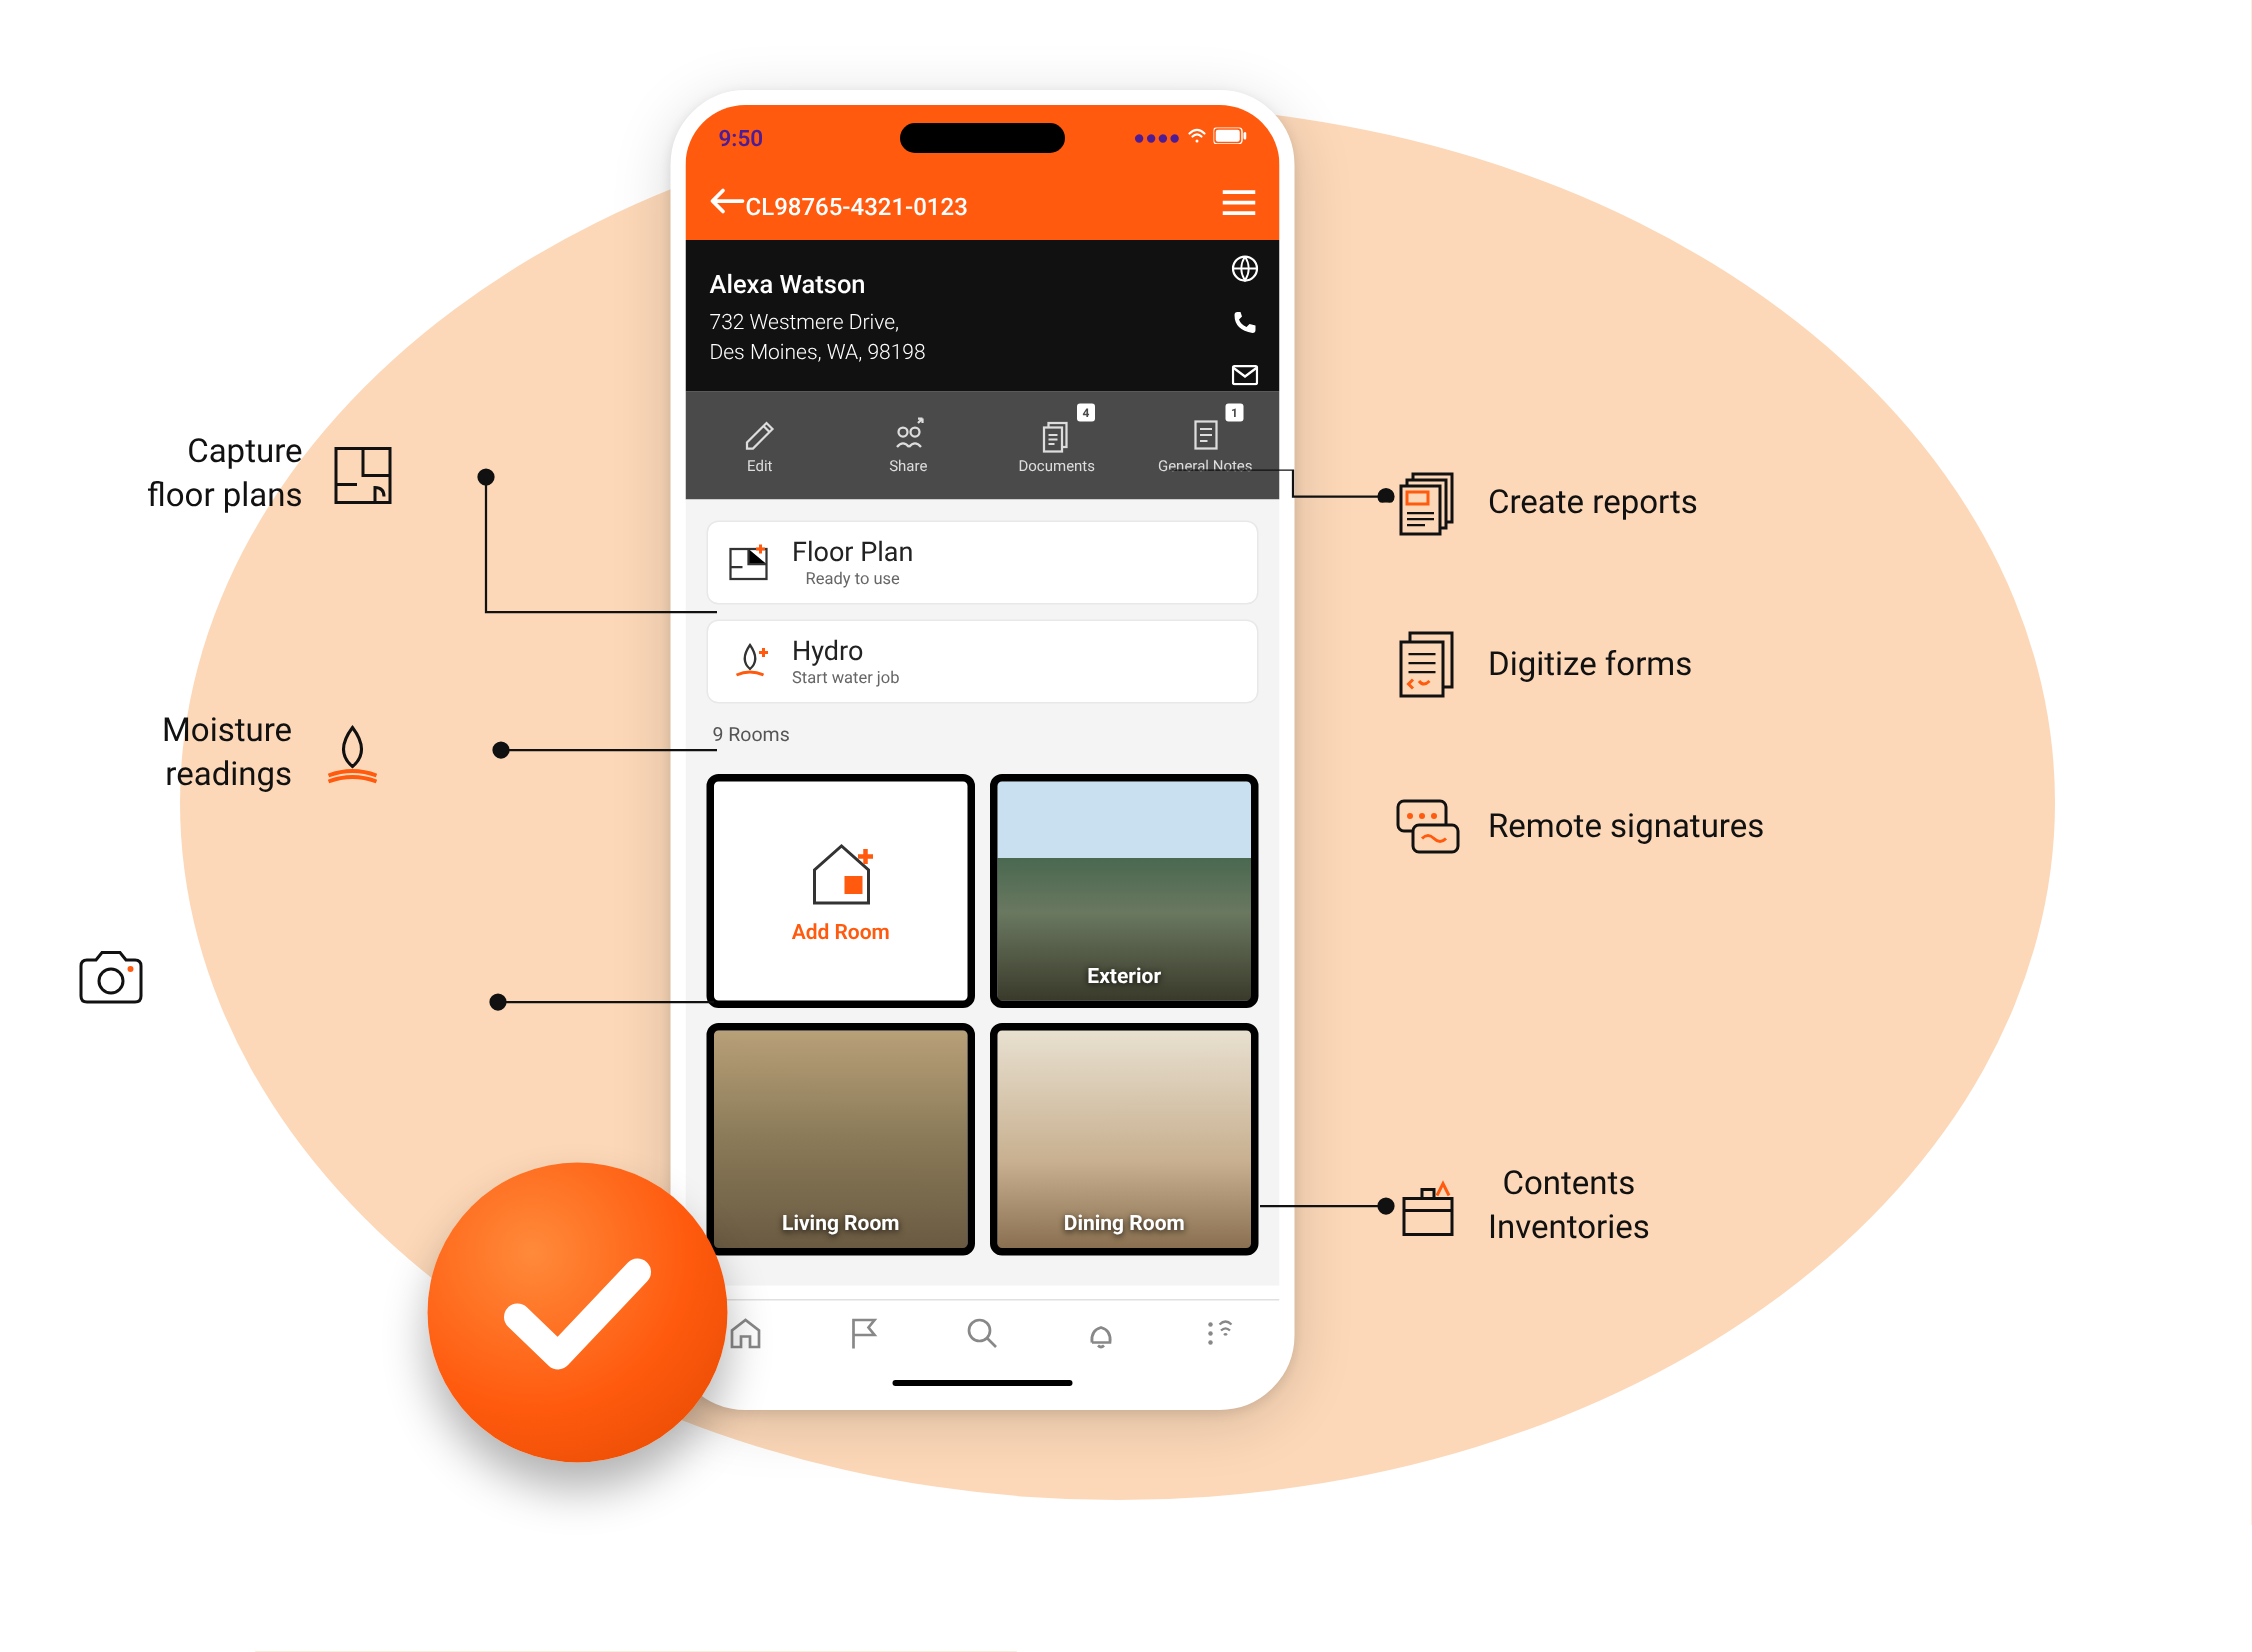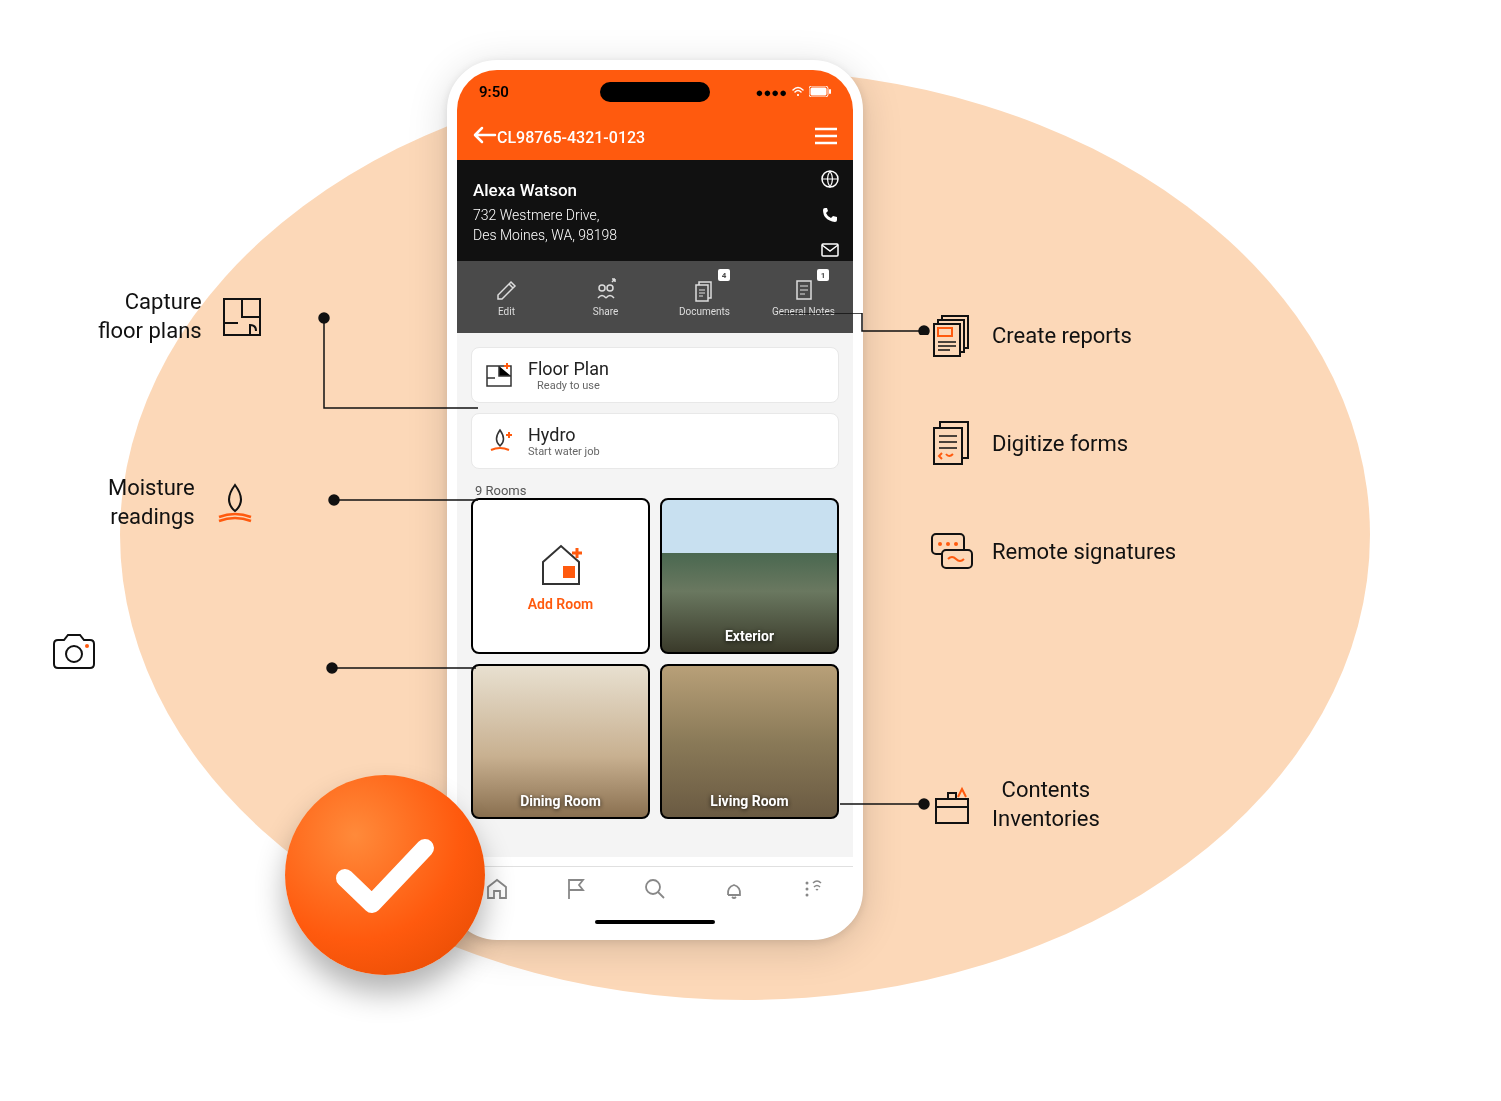--- a/index.html
+++ b/index.html
@@ -30,21 +30,21 @@
     background: #fff;
     border: 10px solid #fff;
     border-radius: 50px;
     box-shadow: 0 8px 40px rgba(0,0,0,0.15), 0 2px 8px rgba(0,0,0,0.1);
     z-index: 2;
     overflow: hidden;
   }
   .status-bar {
     height: 44px;
     background: #ff5a0e;
-    color: #000000;
+    color: #4c1d95;
     display: flex;
     align-items: center;
     justify-content: space-between;
     padding: 0 22px;
     font-size: 15px;
     font-weight: 600;
     position: relative;
   }
   .notch {
     position: absolute;
@@ -133,33 +133,33 @@
     display: flex;
     align-items: center;
     gap: 12px;
     margin-bottom: 10px;
     border: 1px solid #e8e8e8;
     cursor: pointer;
   }
   .card-icon { width: 32px; height: 32px; flex-shrink: 0; display:flex; align-items:center; justify-content:center;}
   .card-title { font-size: 18px; font-weight: 400; color: #222;}
   .card-sub { font-size: 11px; color: #666; text-align: center;}
-  .section-label { font-size: 13px; color: #555; margin: 14px 0 0 4px;}
+  .section-label { font-size: 13px; color: #555; margin: 14px 0 18px 4px;}
   .room-grid {
     display: grid;
     grid-template-columns: 1fr 1fr;
     gap: 10px;
   }
   .room-tile {
     aspect-ratio: 1.15;
     border-radius: 8px;
     position: relative;
     overflow: hidden;
     cursor: pointer;
-    border: 2px solid #000000;
+    border: 5px solid #000000;
     display: flex;
     align-items: flex-end;
     justify-content: center;
   }
   .add-room-tile {
     background: #fff;
     flex-direction: column;
     align-items: center;
     justify-content: center;
     gap: 8px;
@@ -385,25 +385,25 @@
         <svg width="56" height="48" viewBox="0 0 56 48">
           <path d="M10 44 V22 L28 6 L46 22 V44 Z" stroke="#333" fill="none" stroke-width="2"></path>
           <rect x="30" y="26" width="12" height="12" fill="#ff5a0e"></rect>
           <path d="M44 8 V18 M39 13 H49" stroke="#ff5a0e" stroke-width="3"></path>
         </svg>
         <span class="add-room-label">Add Room</span>
       </div>
       <div class="room-tile room-img-exterior">
         <div class="room-label">Exterior</div>
       </div>
+      <div class="room-tile room-img-living">
+        <div class="room-label">Living Room</div>
+      </div>
       <div class="room-tile room-img-dining">
         <div class="room-label">Dining Room</div>
-      </div>
-      <div class="room-tile room-img-living">
-        <div class="room-label">Living Room</div>
       </div>
     </div>
   </div>
 
   <div class="bottom-nav">
     <span class="bottom-nav-item"><svg width="24" height="24" viewBox="0 0 24 24">
           <path d="M3 21 V10 L12 3 L21 10 V21 H15 V14 H9 V21 Z" stroke="#888" fill="none" stroke-width="1.8"></path>
         </svg></span>
     <span class="bottom-nav-item"><svg width="24" height="24" viewBox="0 0 24 24">
           <path d="M5 22 V3 H19 L15 8 L19 13 H5" stroke="#888" fill="none" stroke-width="1.8"></path>

